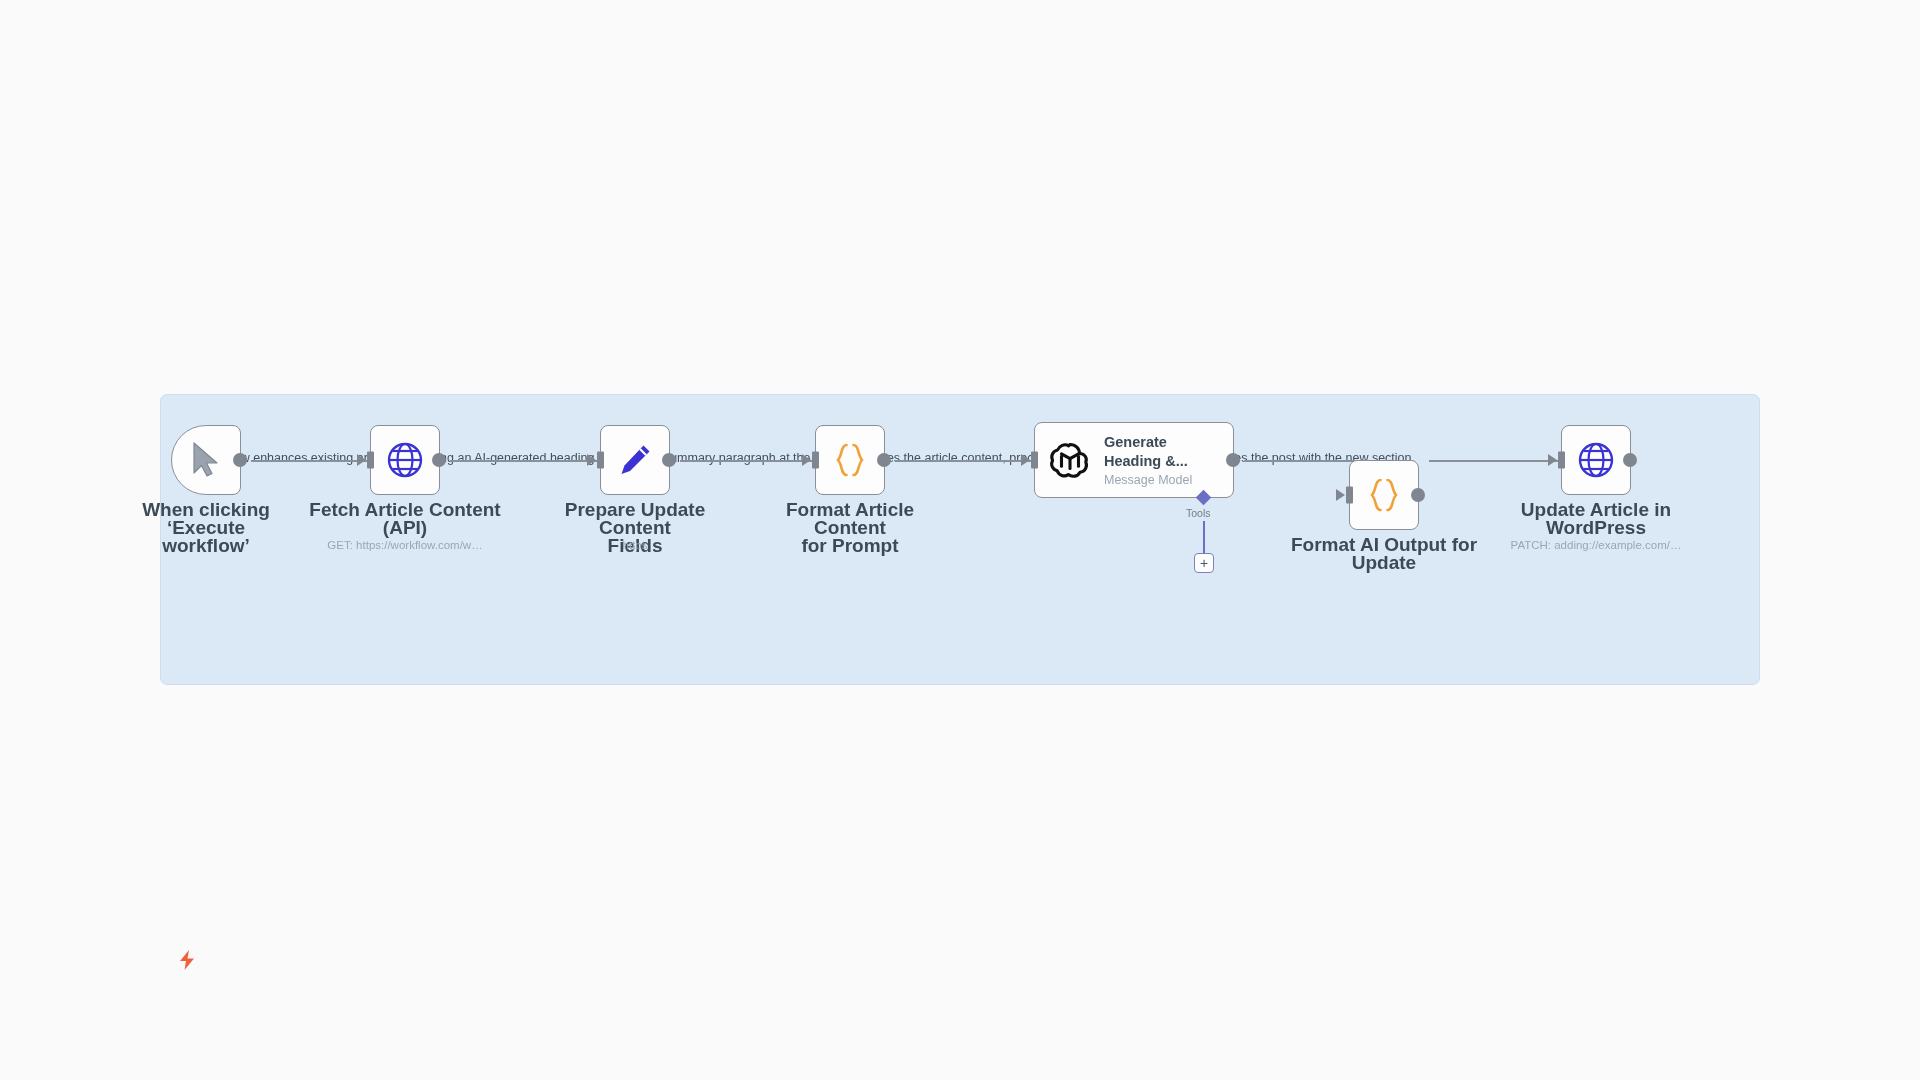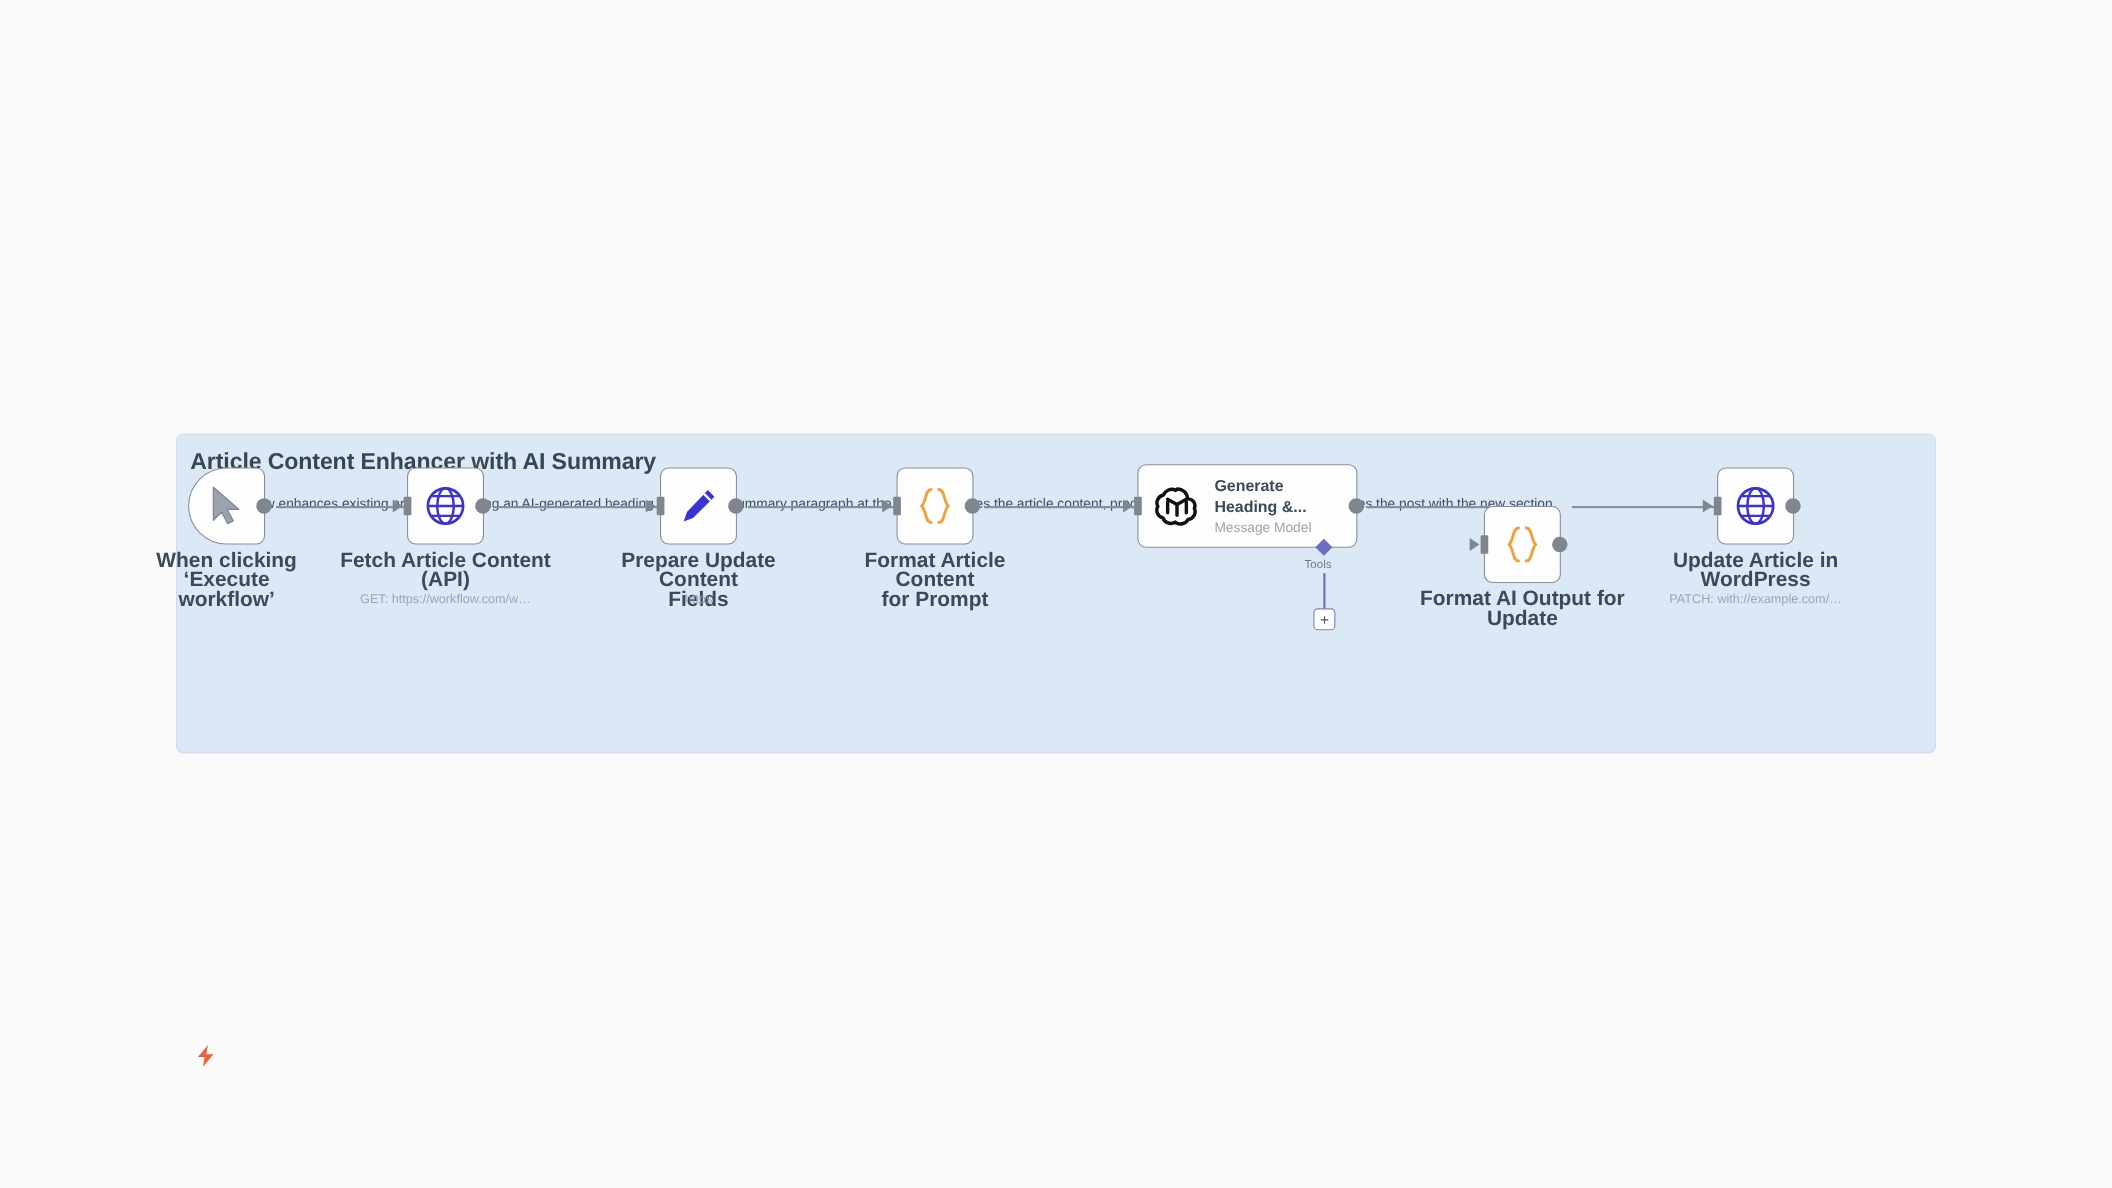--- a/index.html
+++ b/index.html
@@ -204,21 +204,20 @@
     color: #4c5670;
     font-size: 14px;
     line-height: 1;
   }
 </style>
 </head>
 <body>
 
 <div id="workflow-panel">
 
-  <div id="workflow-title">Article Content Enhancer with AI Summary</div>
 
   <div id="workflow-description">This workflow enhances existing articles by adding an AI-generated heading and a short summary paragraph at the end. It retrieves the article content, processes it for the AI prompt, and updates the post with the new section.</div>
 
   <div id="canvas">
 
     <svg id="trigger-bolt" viewBox="0 0 20 22">
       <path d="M12 1 L3 12 H9 L7.5 21 L17 9.5 H10.5 Z" fill="#f0603a"></path>
     </svg>
 
     <div class="edge" style="left:90px;  width:129px;"></div>
@@ -358,17 +357,17 @@
             <ellipse cx="19" cy="19" rx="7.5" ry="16" fill="none" stroke="#3b32d4" stroke-width="2.2"></ellipse>
             <line x1="3" y1="19" x2="35" y2="19" stroke="#3b32d4" stroke-width="2.2"></line>
             <line x1="6.5" y1="10" x2="31.5" y2="10" stroke="#3b32d4" stroke-width="2.2"></line>
             <line x1="6.5" y1="28" x2="31.5" y2="28" stroke="#3b32d4" stroke-width="2.2"></line>
           </svg>
         </span>
         <div class="out-dot"></div>
       </div>
       <div class="node-label">Update Article in
 WordPress</div>
-      <div class="node-sublabel">PATCH: with://example.com/…</div>
+      <div class="node-sublabel">PATCH: adding://example.com/…</div>
     </div>
 
   </div>
 </div>
 
 </body></html>

